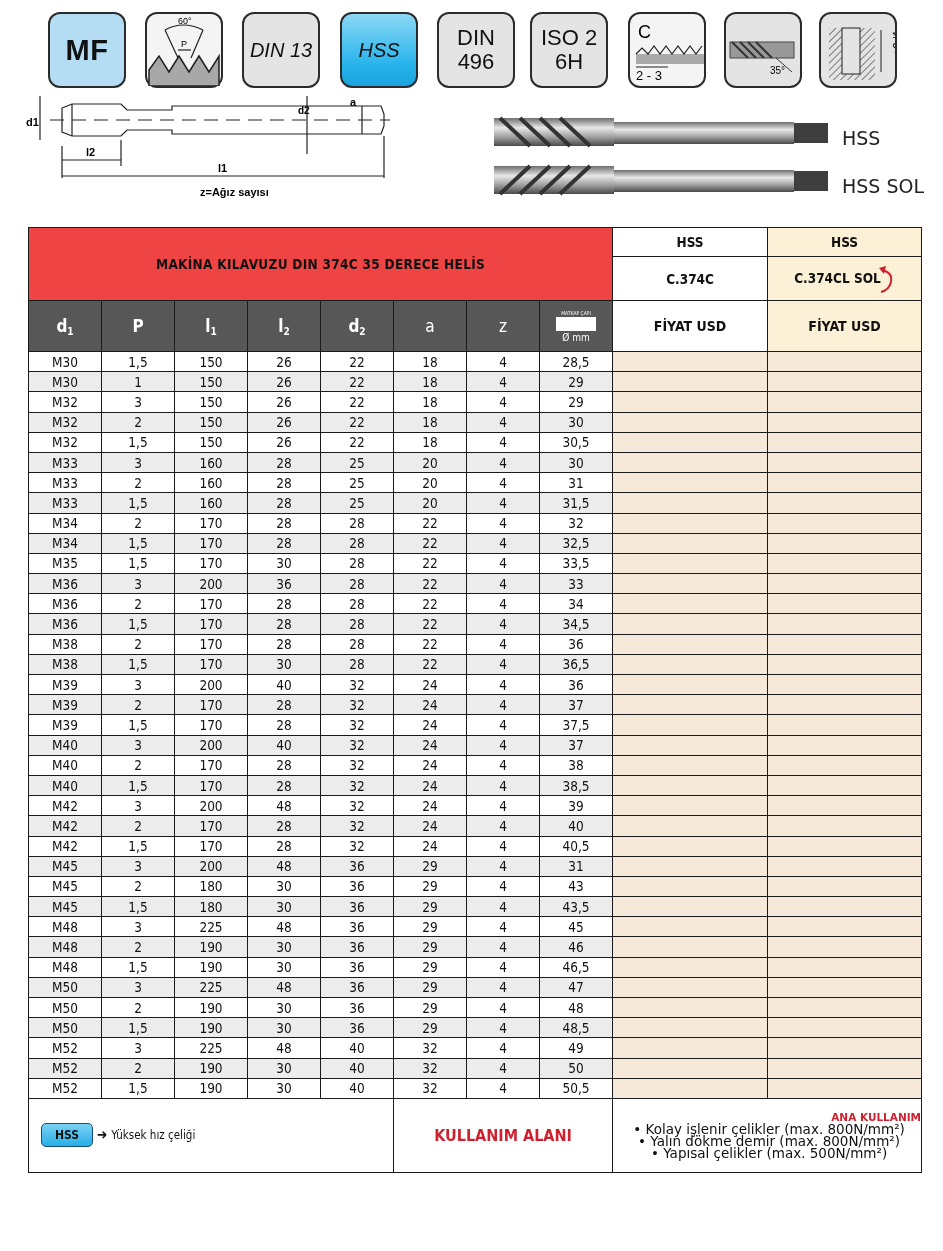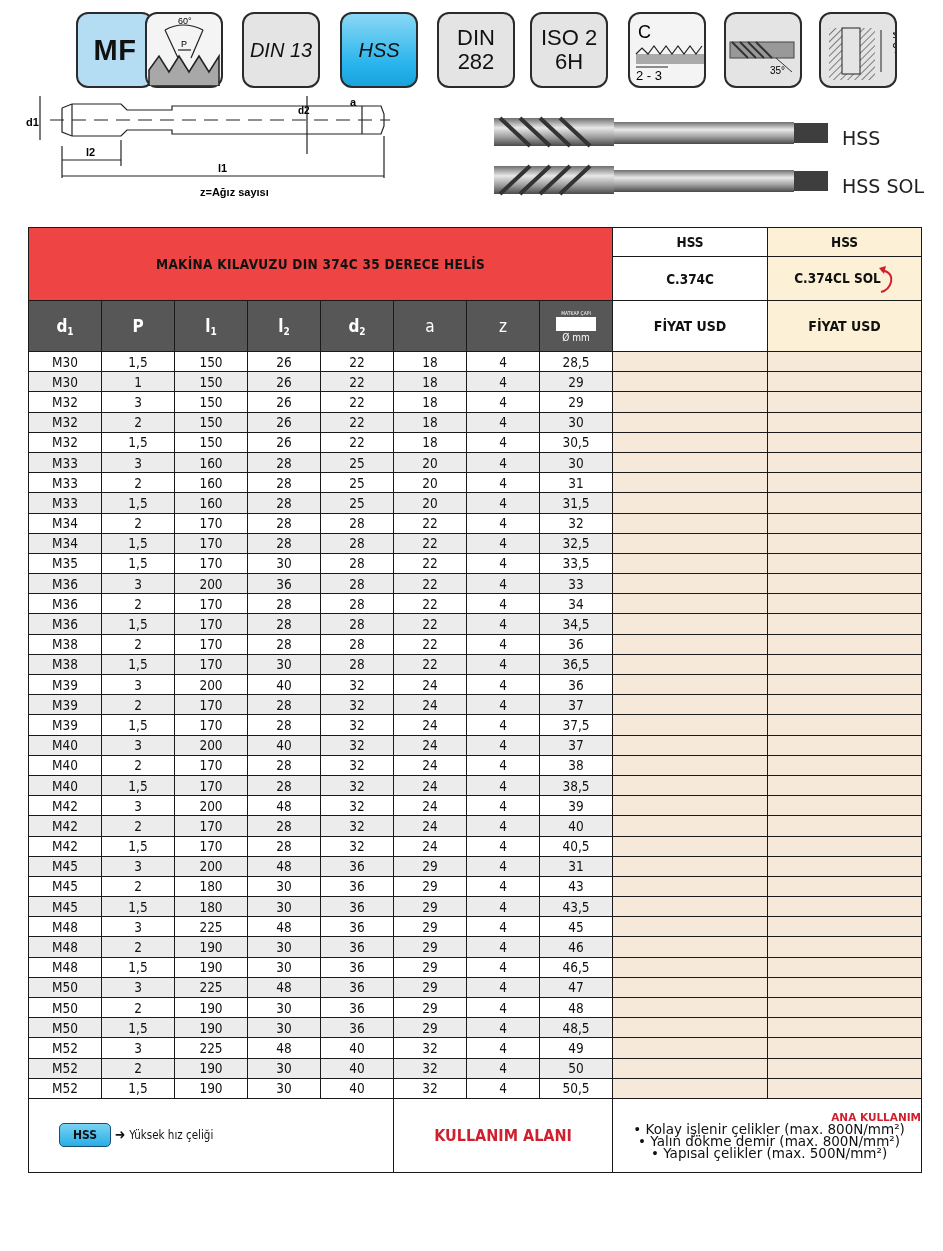--- a/index.html
+++ b/index.html
@@ -3,21 +3,21 @@
 <meta charset="utf-8">
 <style>
   html, body { margin:0; padding:0; background:#ffffff; }
   body { width:943px; height:1251px; position:relative; overflow:hidden;
          font-family:"DejaVu Sans Condensed","DejaVu Sans",sans-serif; color:#111; }
   .icons { position:absolute; top:12px; left:48px; height:76px; }
   .ibox { position:absolute; top:0; width:78px; height:76px; border:2px solid #2b2b2b;
           border-radius:12px; background:#e4e4e4; box-sizing:border-box;
           display:flex; align-items:center; justify-content:center; text-align:center;
           font-family:"Liberation Sans",sans-serif; }
-  .ibox.blue { background:#b4dcf2;margin-left:28px; }
+  .ibox.blue { background:#b4dcf2; }
   .ibox.grad { background:linear-gradient(#8ad8f5 0%, #28b4ec 70%, #1aa2dc 100%); }
   .ibox.white { background:#f4f4f4; }
   .ibox .big { font-size:29px; font-weight:bold; letter-spacing:0.5px; }
   .ibox .t21 { font-size:22px; line-height:24px; }
   .ibox .t19 { font-size:20px;font-style:italic; }
   .ibox svg { display:block; }
 
   .drawing { position:absolute; left:20px; top:96px; width:380px; height:110px; }
   .photos { position:absolute; left:490px; top:110px; width:340px; height:90px; }
   .photo-label { position:absolute; font-family:"DejaVu Sans",sans-serif; font-size:19px; color:#222; }
@@ -61,21 +61,21 @@
   </div>
   <div class="ibox" style="left:194px">
     <span class="t19">DIN 13</span>
   </div>
   <div class="ibox grad" style="left:292px">
     <span class="t19">HSS</span>
   </div>
   <div class="ibox" style="left:389px">
     <div class="t21">
         <div>DIN</div>
-        <div>282</div>
+        <div>496</div>
       </div>
   </div>
   <div class="ibox" style="left:482px">
     <div class="t21">
         <div>ISO 2</div>
         <div>6H</div>
       </div>
   </div>
   <div class="ibox white" style="left:580px">
     <svg width="74" height="72" viewBox="0 0 74 72">
@@ -647,21 +647,21 @@
         <td class="v">40</td>
         <td class="v">32</td>
         <td class="v">4</td>
         <td class="v">50,5</td>
         <td class="price"></td>
         <td class="price"></td>
       </tr>
     </tbody>
   <tbody>
     <tr class="footer">
-      <td colspan="5" style="text-align:left; padding-left:30px">
+      <td colspan="5" style="text-align:left; padding-left:12px">
         <span class="hss-badge">HSS</span>
         <span style="font-size:14px">➜</span>
         <span style="font-size:11.5px">Yüksek hız çeliği</span>
       </td>
       <td colspan="3">
         <span class="usage-title">KULLANIM ALANI</span>
       </td>
       <td colspan="2" class="ana">
         <div class="head">ANA KULLANIM</div>
         <div>• Kolay işlenir çelikler (max. 800N/mm²)</div>

